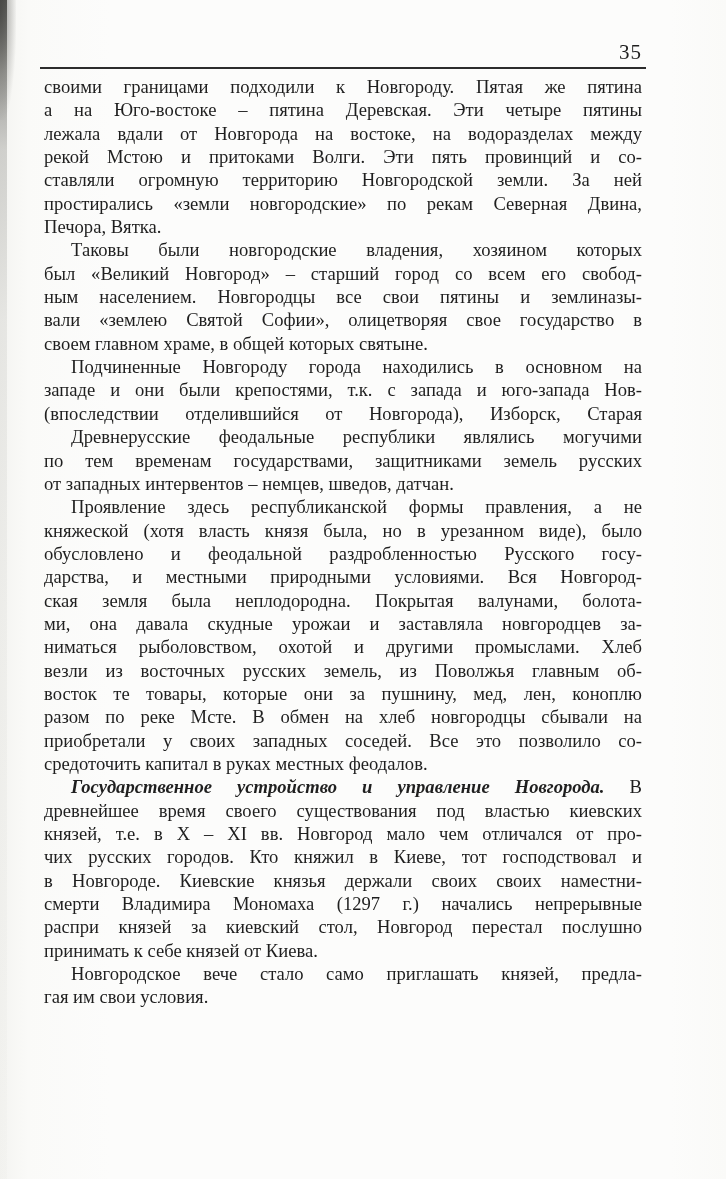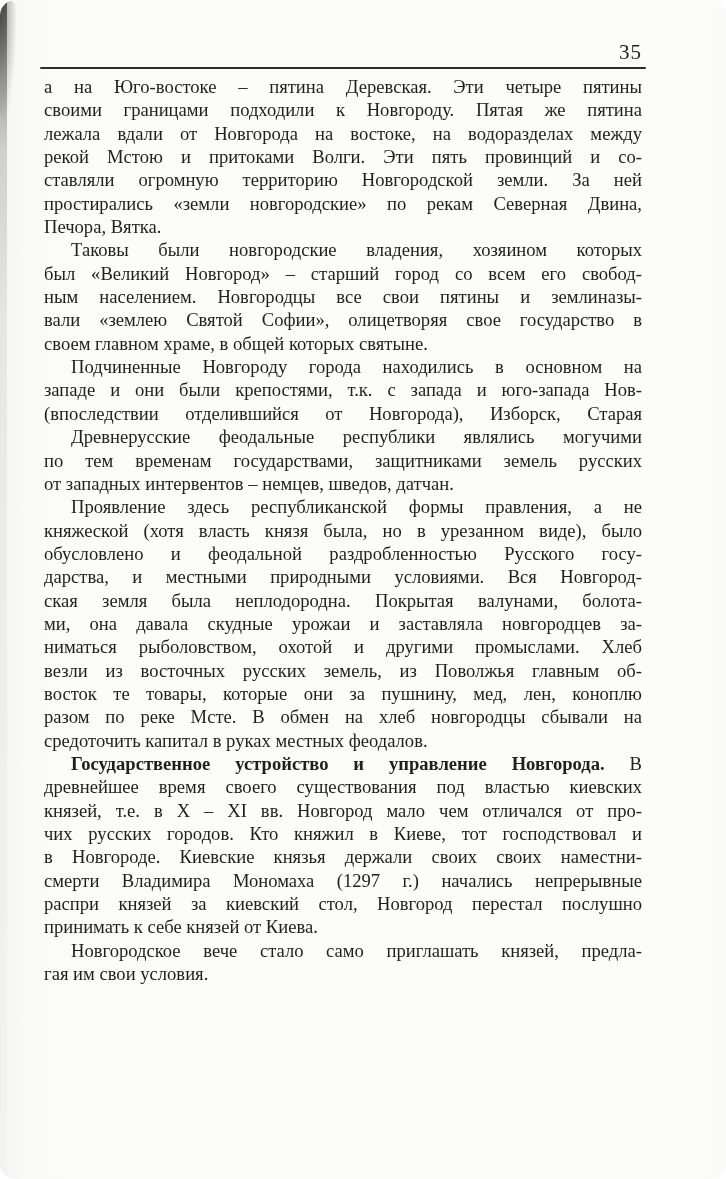--- a/index.html
+++ b/index.html
@@ -1,15 +1,15 @@
 <!DOCTYPE html>
 <html style="--text: #1f1f1f; --bg: #fcfcfb; --rule: #2c2c2c;"><head>
 <meta charset="utf-8">
 <style>
-  * { margin: 0; padding: 0; box-sizing: border-box; border-radius: 15px; }
+  * { margin: 0; padding: 0; box-sizing: border-box; }
   html, body { background: #ffffff; }
   :root {
     --text: #1f1f1f;
     --bg: #fcfcfb;
     --rule: #2c2c2c;
   }
   .page {
     position: relative;
     width: 726px;
     height: 1179px;
@@ -62,34 +62,34 @@
     color: var(--text);
     text-rendering: optimizeLegibility;
   }
   .paragraph { margin: 0; }
   .line {
     text-align: justify;
     text-align-last: justify;
   }
   .line.last { text-align-last: left; }
   .line.indent { text-indent: 27px; }
-  .bold-italic { font-weight: bold; }
+  .bold-italic { font-weight: bold; font-style: italic; }
 </style>
 </head>
 <body>
 
 <div class="page">
   <div class="edge-left"></div>
   <div class="edge-corner"></div>
   <div class="page-number">35</div>
   <div class="header-rule"></div>
   <div class="text-block">
       <div class="paragraph">
+        <div class="line">своими границами подходили к Новгороду. Пятая же пятина</div>
         <div class="line">а на Юго-востоке – пятина Деревская. Эти четыре пятины</div>
-        <div class="line">своими границами подходили к Новгороду. Пятая же пятина</div>
         <div class="line">лежала вдали от Новгорода на востоке, на водоразделах между</div>
         <div class="line">рекой Мстою и притоками Волги. Эти пять провинций и со-</div>
         <div class="line">ставляли огромную территорию Новгородской земли. За ней</div>
         <div class="line">простирались «земли новгородские» по рекам Северная Двина,</div>
         <div class="line last">Печора, Вятка.</div>
       </div>
       <div class="paragraph">
         <div class="line indent">Таковы были новгородские владения, хозяином которых</div>
         <div class="line">был «Великий Новгород» – старший город со всем его свобод-</div>
         <div class="line">ным населением. Новгородцы все свои пятины и землиназы-</div>
@@ -110,20 +110,21 @@
         <div class="line indent">Проявление здесь республиканской формы правления, а не</div>
         <div class="line">княжеской (хотя власть князя была, но в урезанном виде), было</div>
         <div class="line">обусловлено и феодальной раздробленностью Русского госу-</div>
         <div class="line">дарства, и местными природными условиями. Вся Новгород-</div>
         <div class="line">ская земля была неплодородна. Покрытая валунами, болота-</div>
         <div class="line">ми, она давала скудные урожаи и заставляла новгородцев за-</div>
         <div class="line">ниматься рыболовством, охотой и другими промыслами. Хлеб</div>
         <div class="line">везли из восточных русских земель, из Поволжья главным об-</div>
         <div class="line">восток те товары, которые они за пушнину, мед, лен, коноплю</div>
         <div class="line">разом по реке Мсте. В обмен на хлеб новгородцы сбывали на</div>
+        <div class="line">приобретали у своих западных соседей. Все это позволило со-</div>
         <div class="line last">средоточить капитал в руках местных феодалов.</div>
       </div>
       <div class="paragraph">
         <div class="line indent"><span class="bold-italic">Государственное устройство и управление Новгорода.</span><span> В</span></div>
         <div class="line">древнейшее время своего существования под властью киевских</div>
         <div class="line">князей, т.е. в X – XI вв. Новгород мало чем отличался от про-</div>
         <div class="line">чих русских городов. Кто княжил в Киеве, тот господствовал и</div>
         <div class="line">в Новгороде. Киевские князья держали своих своих наместни-</div>
         <div class="line">смерти Владимира Мономаха (1297 г.) начались непрерывные</div>
         <div class="line">распри князей за киевский стол, Новгород перестал послушно</div>

